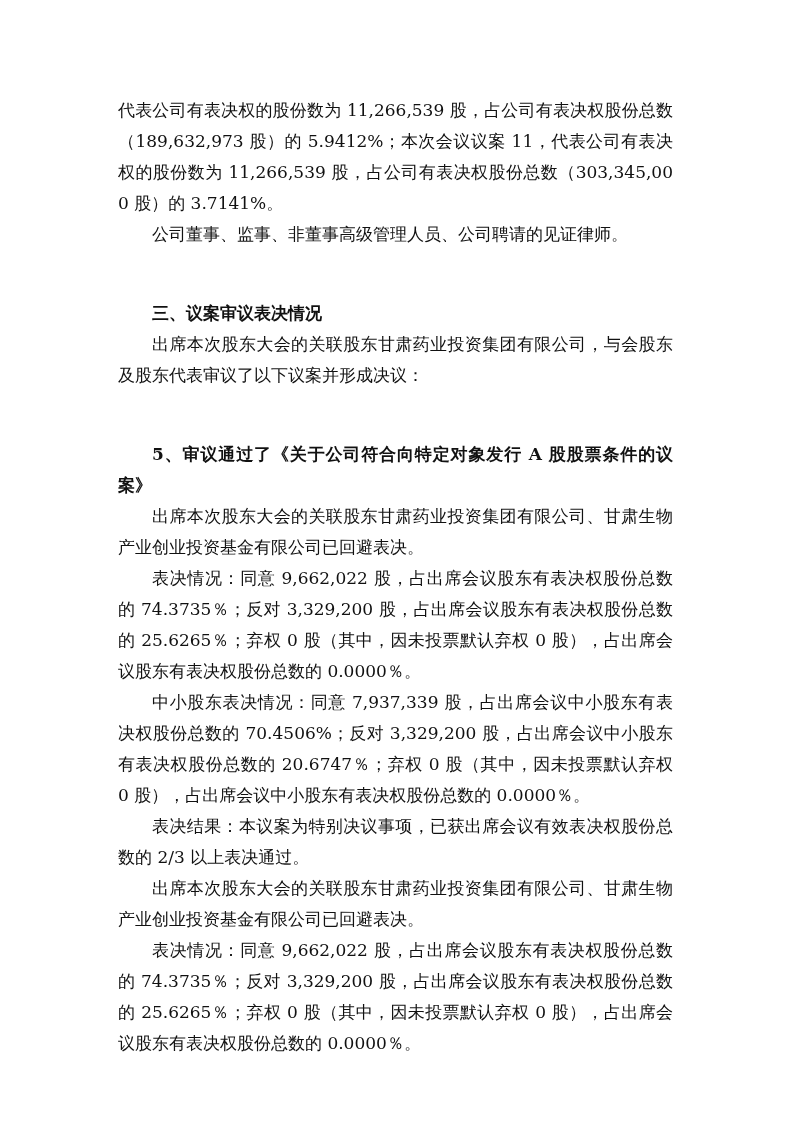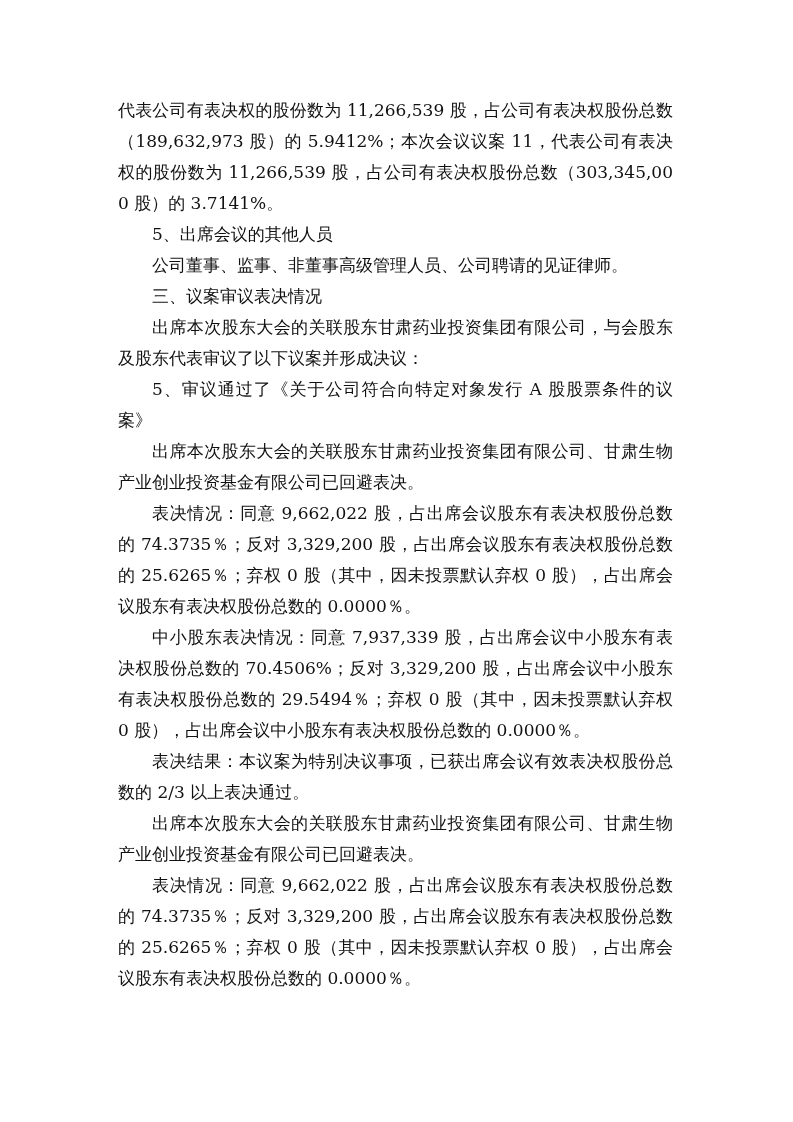--- a/index.html
+++ b/index.html
@@ -25,32 +25,32 @@
     margin: 0;
     padding: 0;
     text-align: justify;
     text-justify: inter-ideograph;
     word-break: break-all;
   }
   .page p.indent {
     text-indent: 2em;
   }
   .page p.bold {
-    font-weight: 400;
+    font-weight: 700;
+    margin-top: 48px;
   }
 </style>
 </head>
 <body>
 
 <div class="page">
   <p class="">代表公司有表决权的股份数为 11,266,539 股，占公司有表决权股份总数（189,632,973 股）的 5.9412%；本次会议议案 11，代表公司有表决权的股份数为 11,266,539 股，占公司有表决权股份总数（303,345,000 股）的 3.7141%。</p>
-  <p class="indent">5、出席会议的其他人员</p>
   <p class="indent">公司董事、监事、非董事高级管理人员、公司聘请的见证律师。</p>
   <p class="indent bold">三、议案审议表决情况</p>
   <p class="indent">出席本次股东大会的关联股东甘肃药业投资集团有限公司，与会股东及股东代表审议了以下议案并形成决议：</p>
   <p class="indent bold">5、审议通过了《关于公司符合向特定对象发行 A 股股票条件的议案》</p>
   <p class="indent">出席本次股东大会的关联股东甘肃药业投资集团有限公司、甘肃生物产业创业投资基金有限公司已回避表决。</p>
   <p class="indent">表决情况：同意 9,662,022 股，占出席会议股东有表决权股份总数的 74.3735％；反对 3,329,200 股，占出席会议股东有表决权股份总数的 25.6265％；弃权 0 股（其中，因未投票默认弃权 0 股），占出席会议股东有表决权股份总数的 0.0000％。</p>
-  <p class="indent">中小股东表决情况：同意 7,937,339 股，占出席会议中小股东有表决权股份总数的 70.4506%；反对 3,329,200 股，占出席会议中小股东有表决权股份总数的 29.5494％；弃权 0 股（其中，因未投票默认弃权 0 股），占出席会议中小股东有表决权股份总数的 0.0000％。</p>
+  <p class="indent">中小股东表决情况：同意 7,937,339 股，占出席会议中小股东有表决权股份总数的 70.4506%；反对 3,329,200 股，占出席会议中小股东有表决权股份总数的 20.6747％；弃权 0 股（其中，因未投票默认弃权 0 股），占出席会议中小股东有表决权股份总数的 0.0000％。</p>
   <p class="indent">表决结果：本议案为特别决议事项，已获出席会议有效表决权股份总数的 2/3 以上表决通过。</p>
   <p class="indent">出席本次股东大会的关联股东甘肃药业投资集团有限公司、甘肃生物产业创业投资基金有限公司已回避表决。</p>
   <p class="indent">表决情况：同意 9,662,022 股，占出席会议股东有表决权股份总数的 74.3735％；反对 3,329,200 股，占出席会议股东有表决权股份总数的 25.6265％；弃权 0 股（其中，因未投票默认弃权 0 股），占出席会议股东有表决权股份总数的 0.0000％。</p>
 </div>
 
 </body></html>

